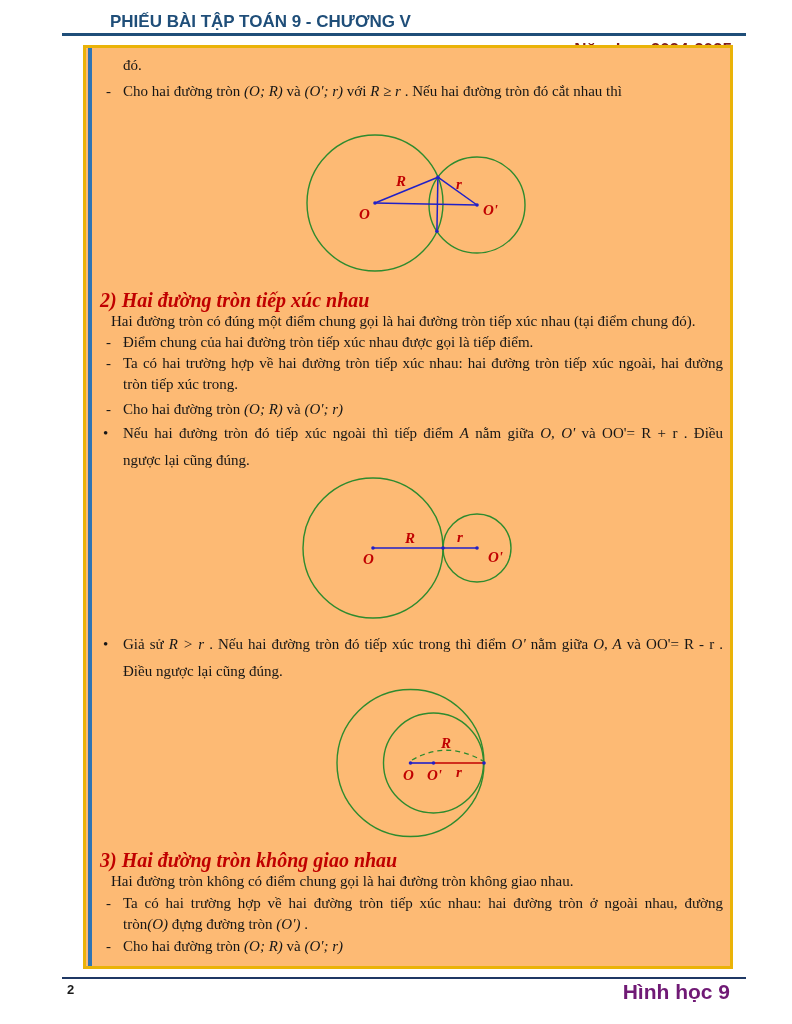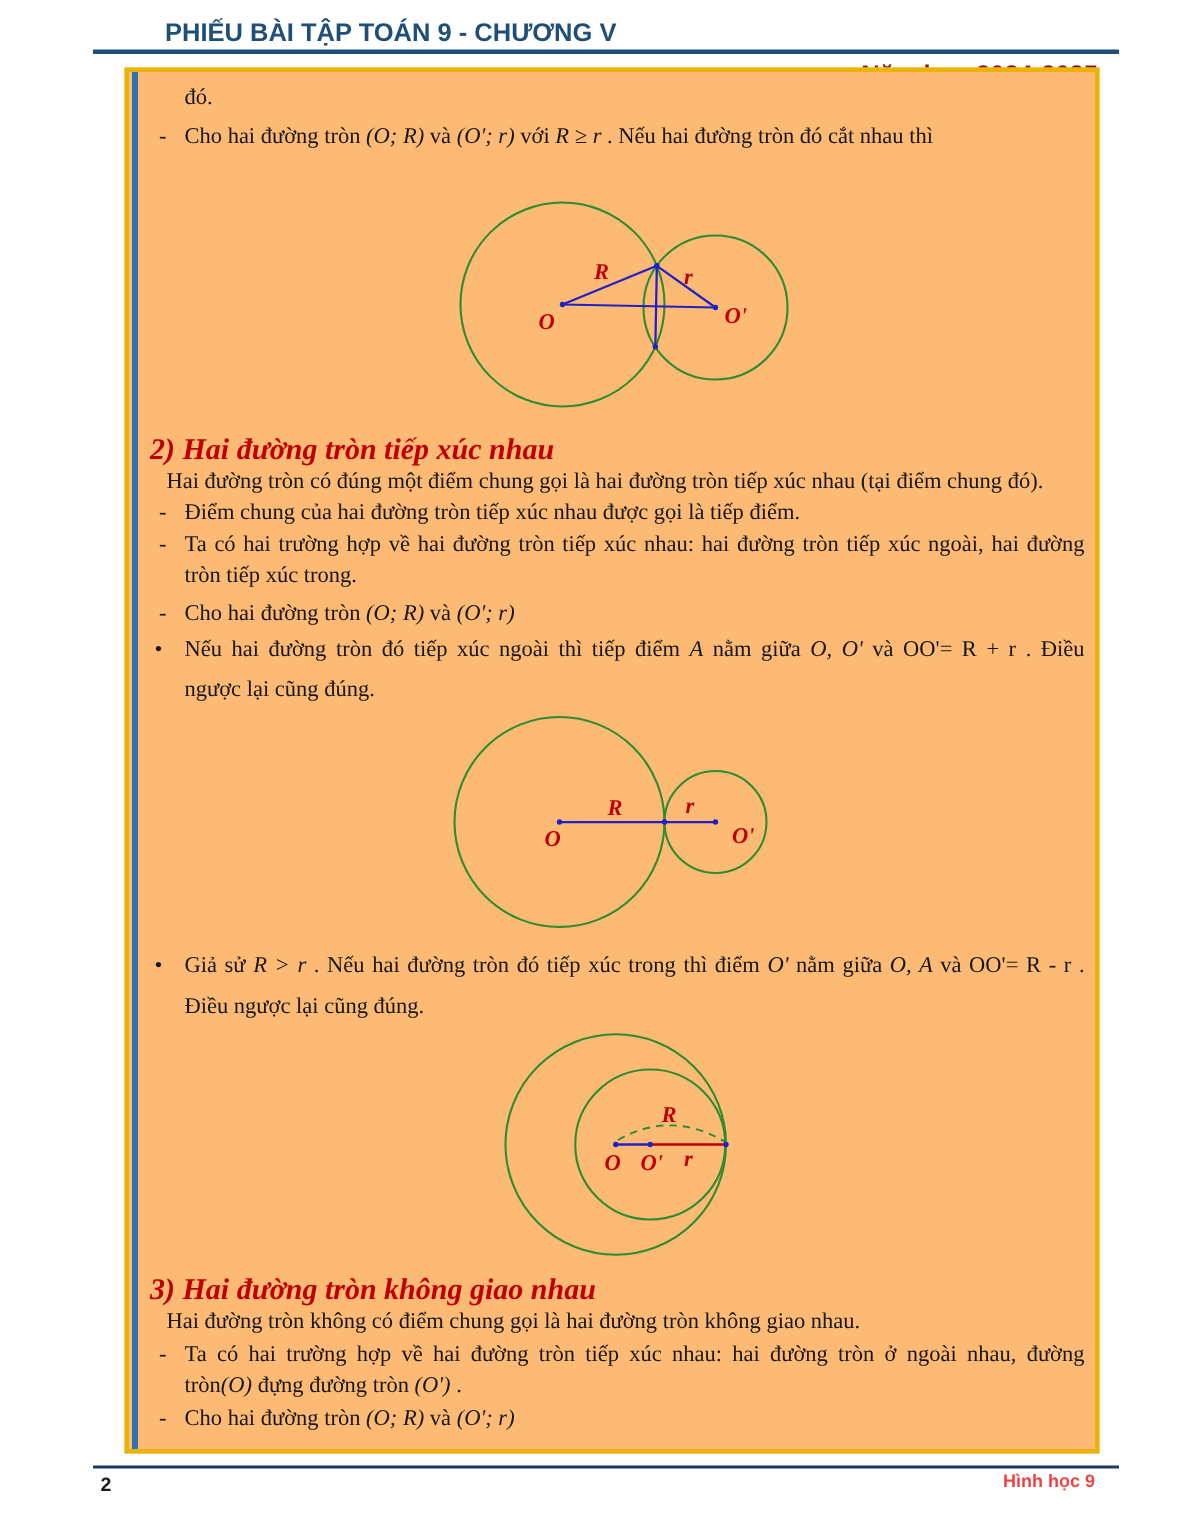--- a/index.html
+++ b/index.html
@@ -21,21 +21,21 @@
   .sect{position:absolute;font-size:20px;line-height:20px;color:#C00000;
     font-weight:bold;font-style:italic;white-space:nowrap;}
   .m{font-style:italic;text-align:right;}
   .diagram{position:absolute;}
   .dlabel{font-family:"Liberation Serif",serif;font-weight:bold;font-style:italic;
     font-size:15px;fill:#C00000;}
   .ftr-rule{position:absolute;left:62px;top:977px;width:684px;height:2px;background:#1F3864;}
   .ftr-page{position:absolute;left:67px;top:982px;font-family:"Liberation Sans",sans-serif;
     font-weight:bold;font-size:13px;color:#1a1a1a;}
   .ftr-subject{position:absolute;right:62px;top:980px;font-family:"Liberation Sans",sans-serif;
-    font-weight:bold;font-size:12px;color:#ef4444;}
+    font-weight:bold;font-size:21px;color:#701a75;}
 </style>
 </head>
 <body>
 
 <div>
 
   <div class="hdr-title">PHIẾU BÀI TẬP TOÁN 9 - CHƯƠNG V</div>
   <div class="hdr-year">Năm học 2024-2025</div>
   <div class="hdr-rule"></div>
 

